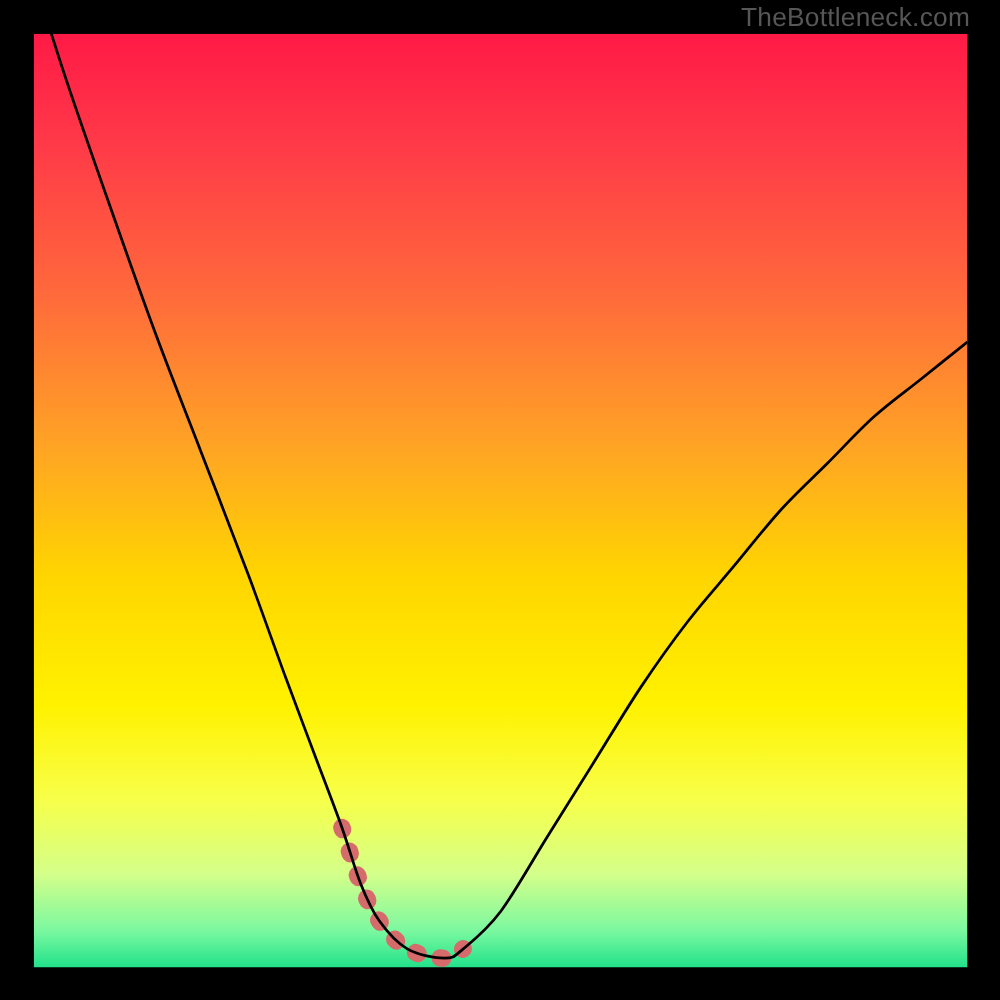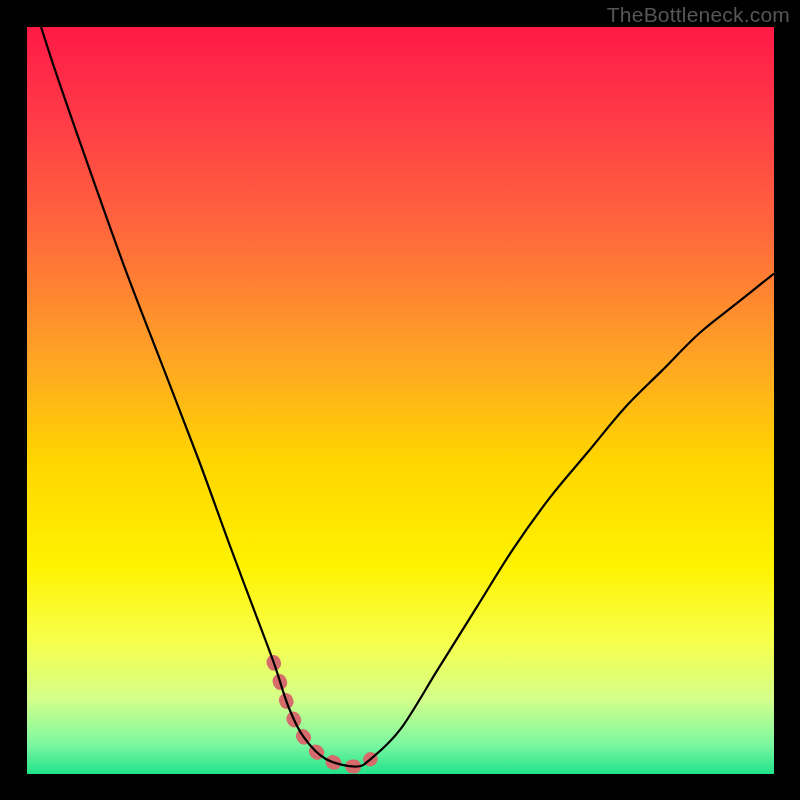--- a/index.html
+++ b/index.html
@@ -33,21 +33,21 @@
   svg.curve-layer {
     position: absolute;
     left: 0;
     top: 0;
     width: 100%;
     height: 100%;
   }
   .watermark {
     position: absolute;
     top: 3px;
-    right: 10px;
+    right: 24px;
     font-family: Arial, Helvetica, sans-serif;
     font-size: 21px;
     color: #575757;
     font-weight: 500;
     letter-spacing: 0.2px;
   }
 </style>
 </head>
 <body>
 

